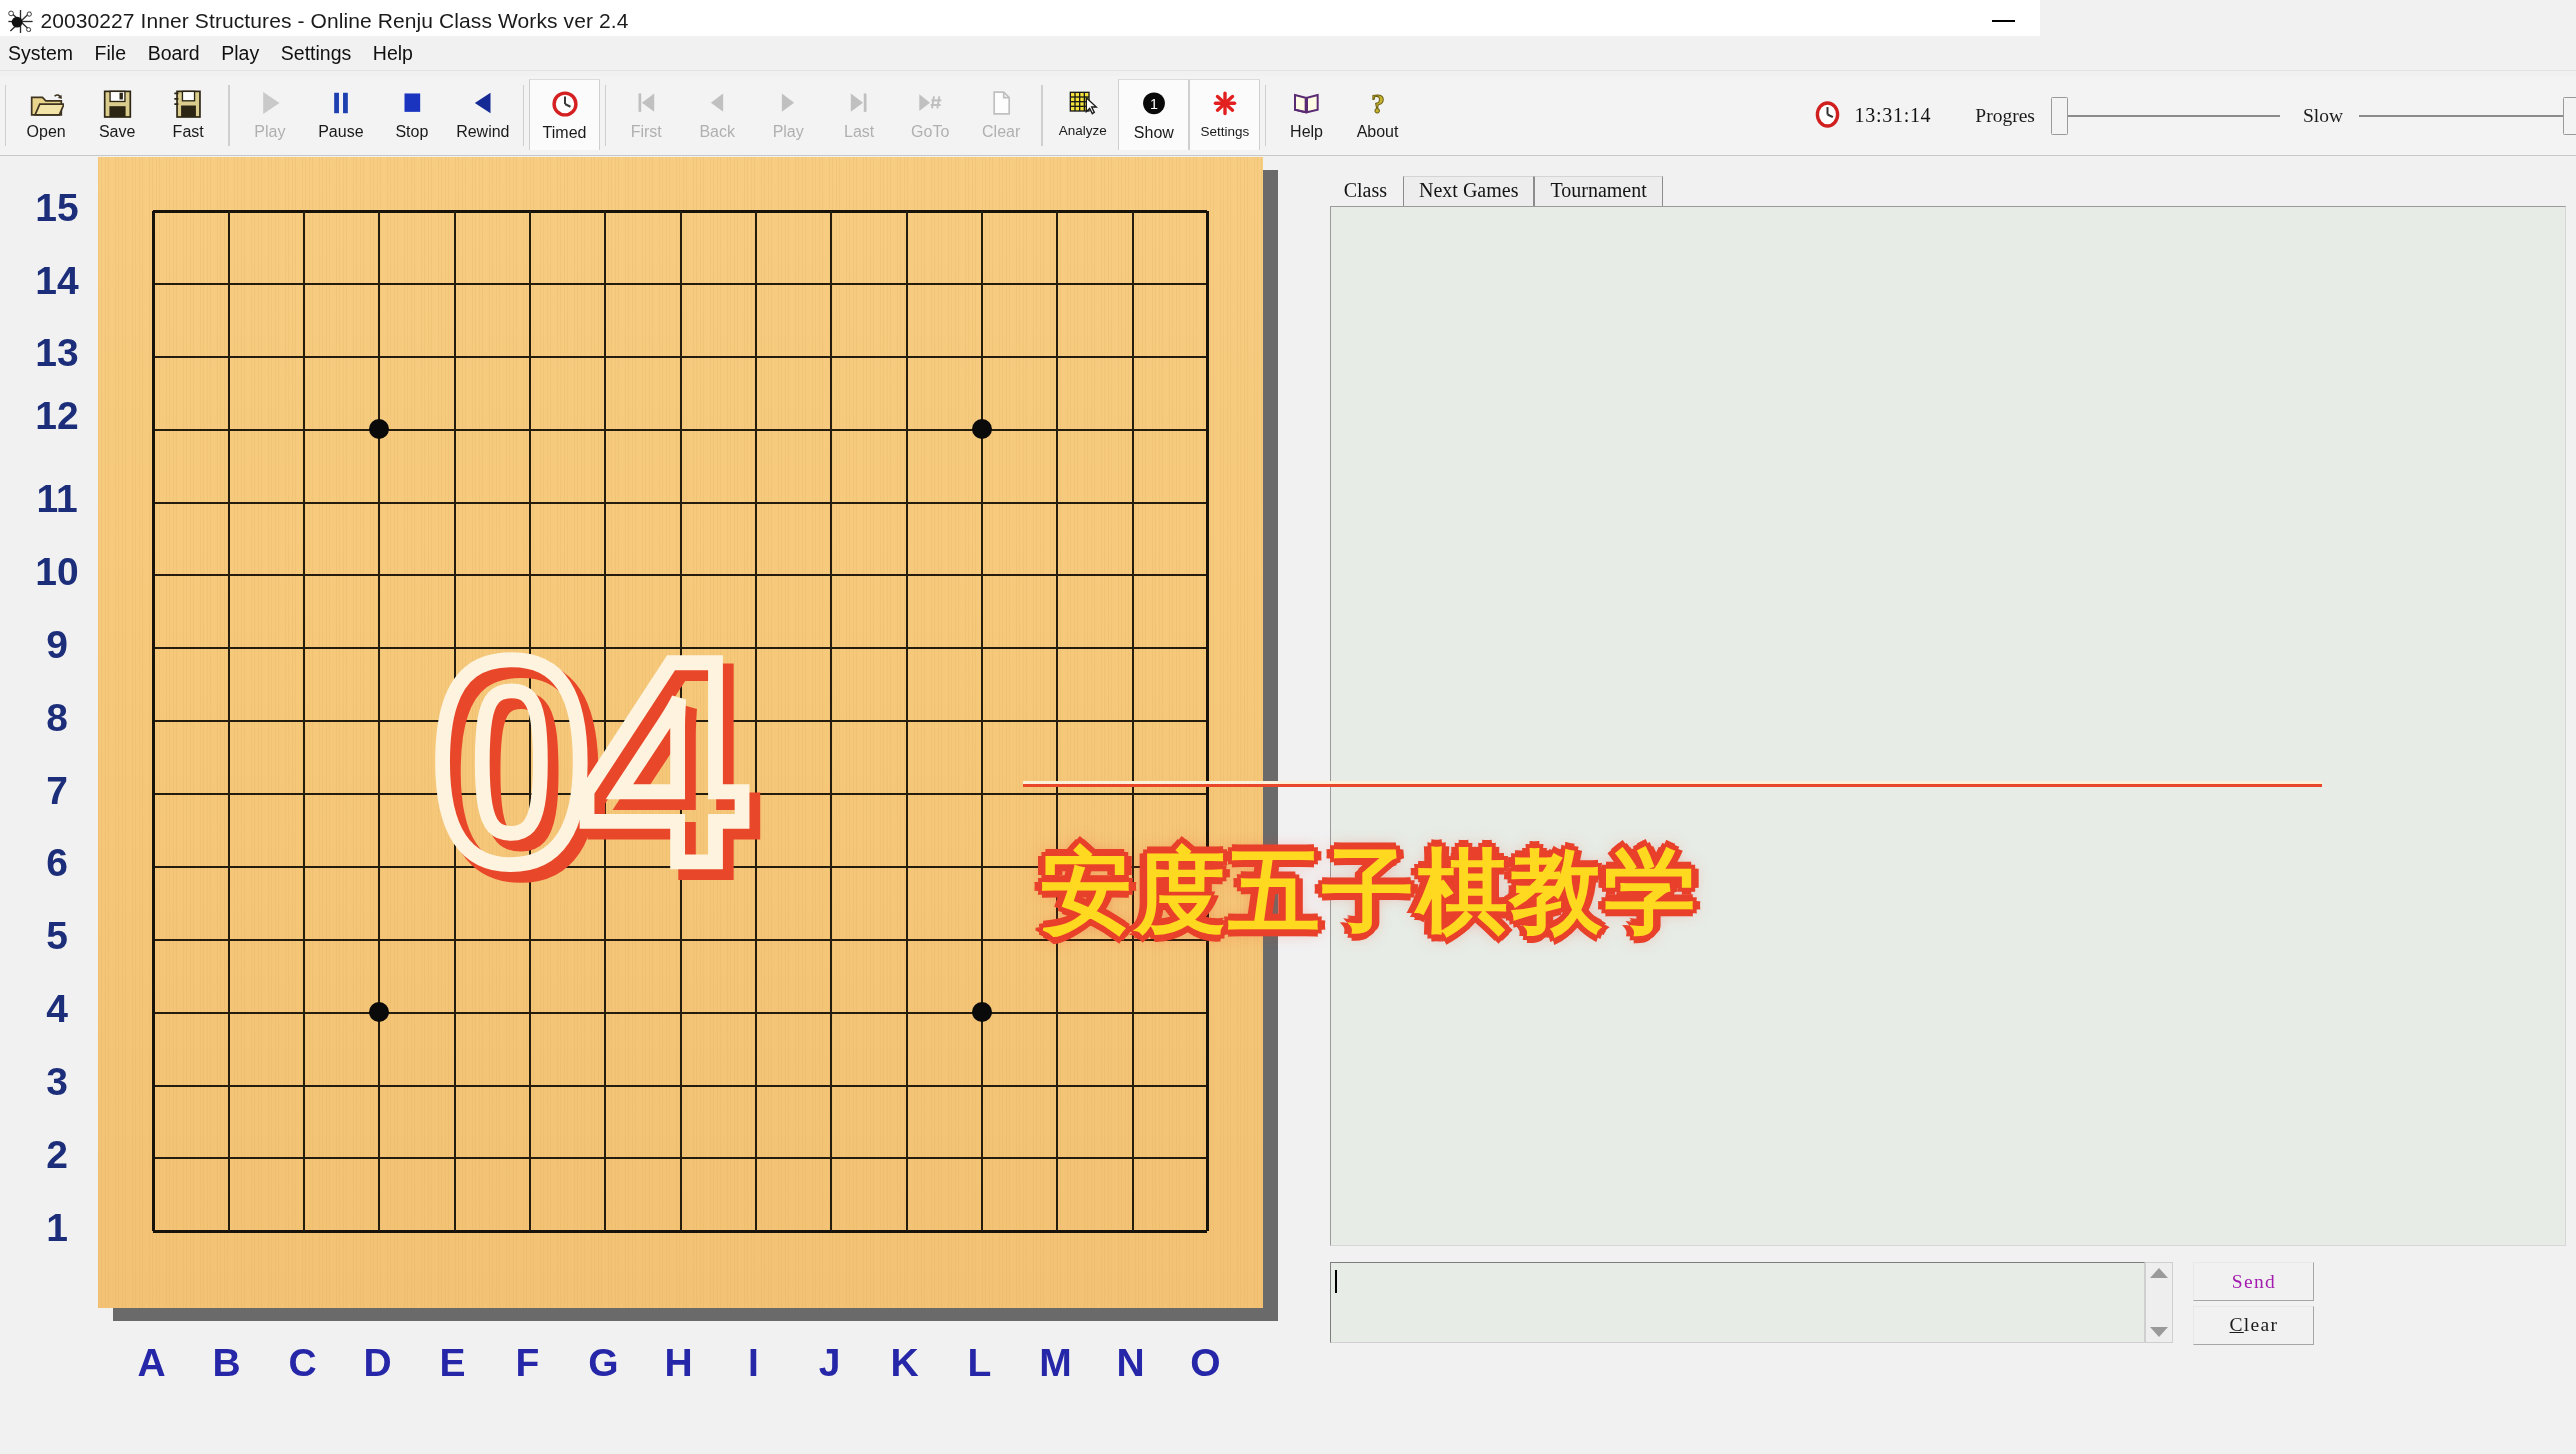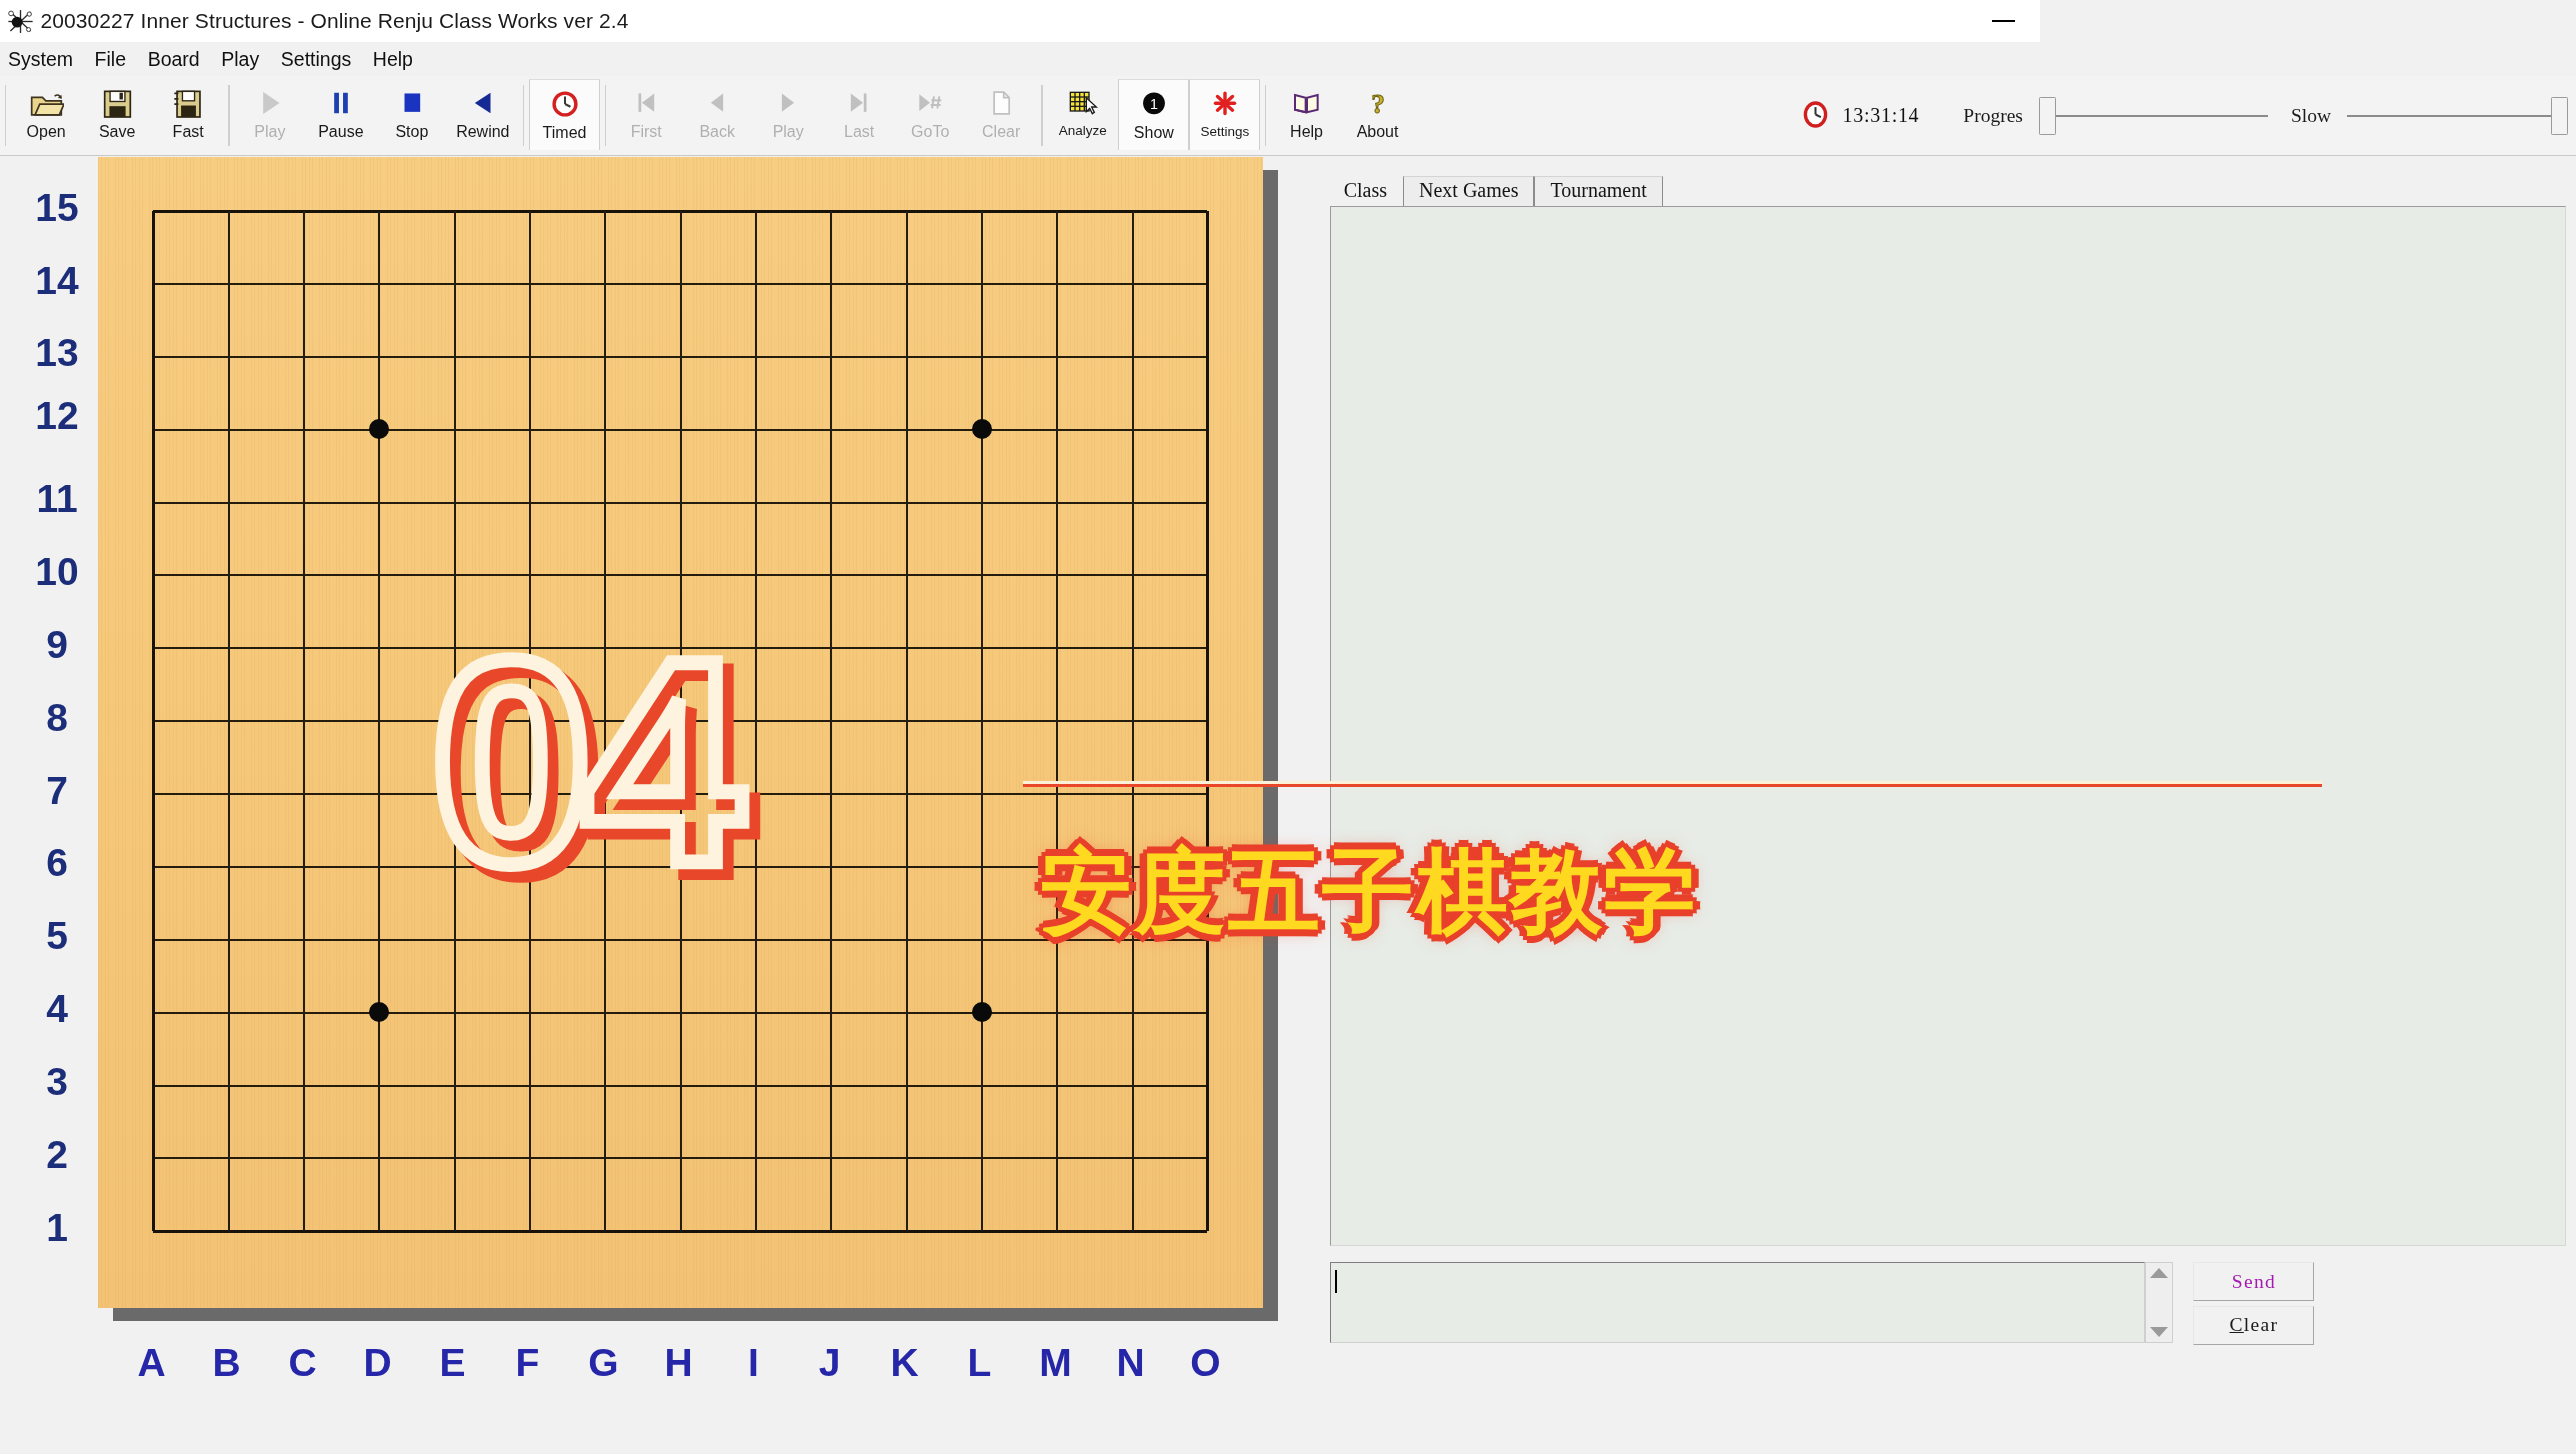--- a/index.html
+++ b/index.html
@@ -25,21 +25,21 @@
   }
   .tb-spacer{flex:1 1 auto;}
   .tb-min{
     width:74px;height:42px;display:flex;align-items:center;justify-content:center;
     flex:0 0 auto;
   }
   .tb-min i{display:block;width:23px;height:2.7px;background:#000;}
 
   
   .menubar{
-    position:absolute;left:0;top:42px;width:2576px;height:34px;
+    position:absolute;left:0;top:36px;width:2576px;height:34px;
     background:#f1f1f1;display:flex;
     border-bottom:0.7px solid #e3e3e3;
   }
   .menu-item{
     font-size:19.5px;color:#101010;padding:0 10.8px;height:34px;
     display:flex;align-items:center;cursor:default;white-space:nowrap;
   }
   .menu-item:first-child{padding-left:8px;}
 
   
@@ -62,21 +62,21 @@
   .tbtn .gly{height:34px;display:flex;align-items:center;justify-content:center;}
   .tbtn .lab{
     font-size:16px;color:#1a1a1a;margin-top:2.7px;white-space:nowrap;
     font-family:"Liberation Sans",sans-serif;
   }
   .tbtn.disabled .lab{color:#b0b0b0;}
   .tbtn .lab.small{font-size:13.5px;}
 
   
   .tb-right{
-    margin-left:auto;display:flex;align-items:center;height:79px;padding-right:12px;
+    margin-left:auto;display:flex;align-items:center;height:79px;padding-right:0px;
   }
   .clockwrap{display:flex;align-items:center;gap:12px;margin-left:6.7px;}
   .clocktxt{font-family:"Liberation Serif",serif;font-size:20px;color:#111;letter-spacing:0.7px;}
   .progres-lab{font-family:"Liberation Serif",serif;font-size:19.5px;color:#1b1b1b;margin-left:44px;}
   .slider{position:relative;height:40px;display:flex;align-items:center;margin-left:16px;}
   .slider .track{height:2px;background:#8b8b8b;}
   .slider .thumb{
     position:absolute;width:15px;height:36px;background:#f3f3f3;
     border:1.3px solid #9a9a9a;border-radius:1.3px;
   }

